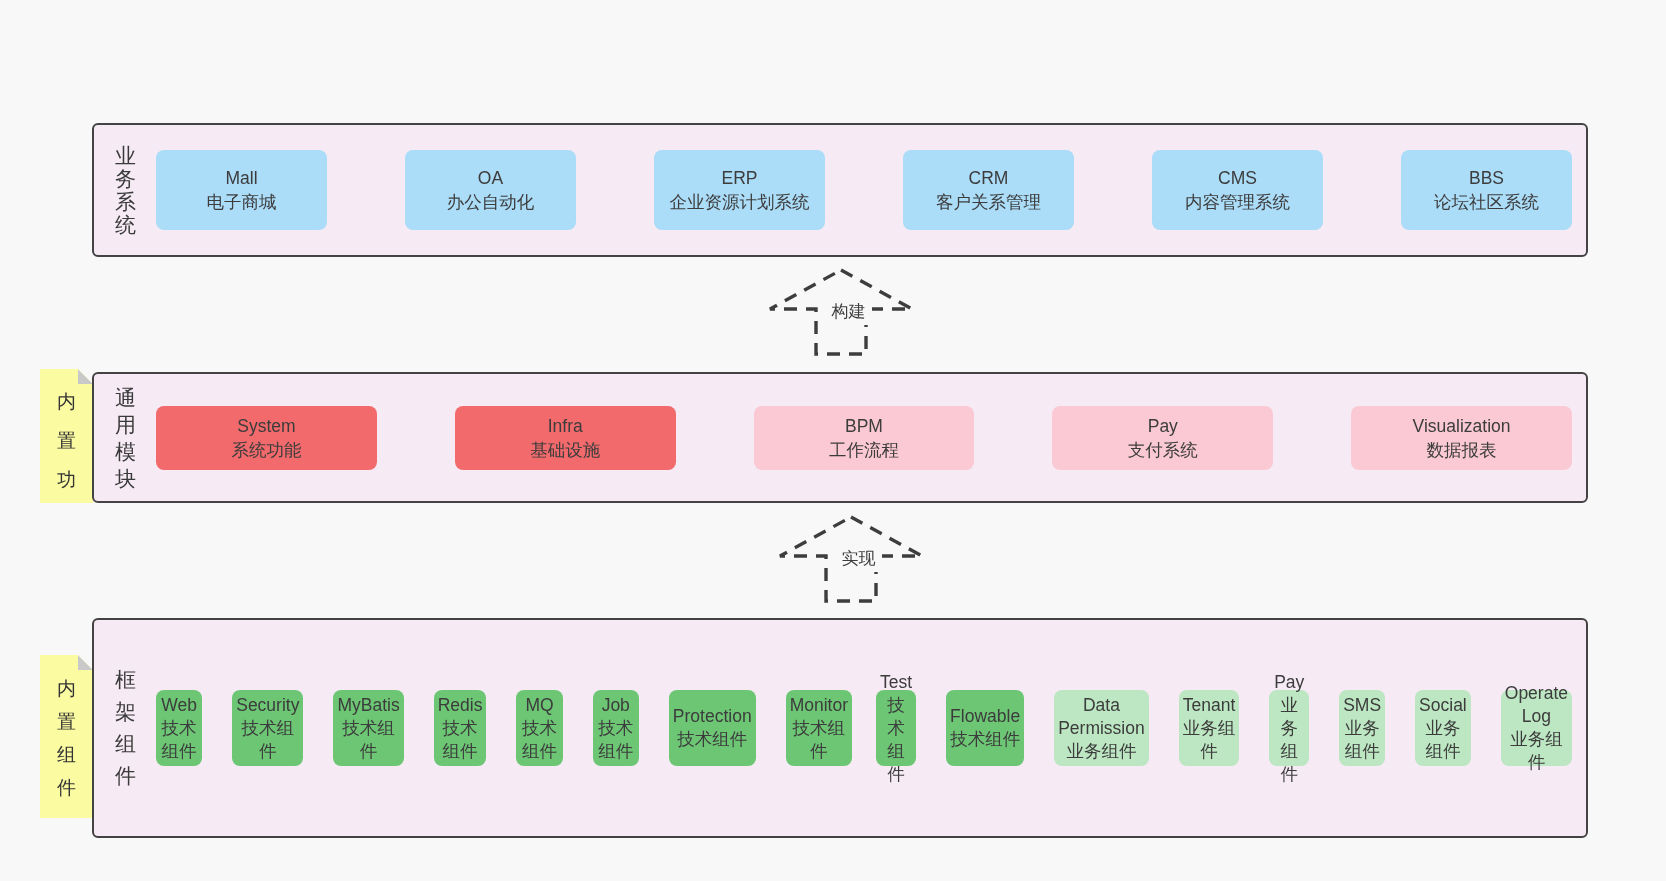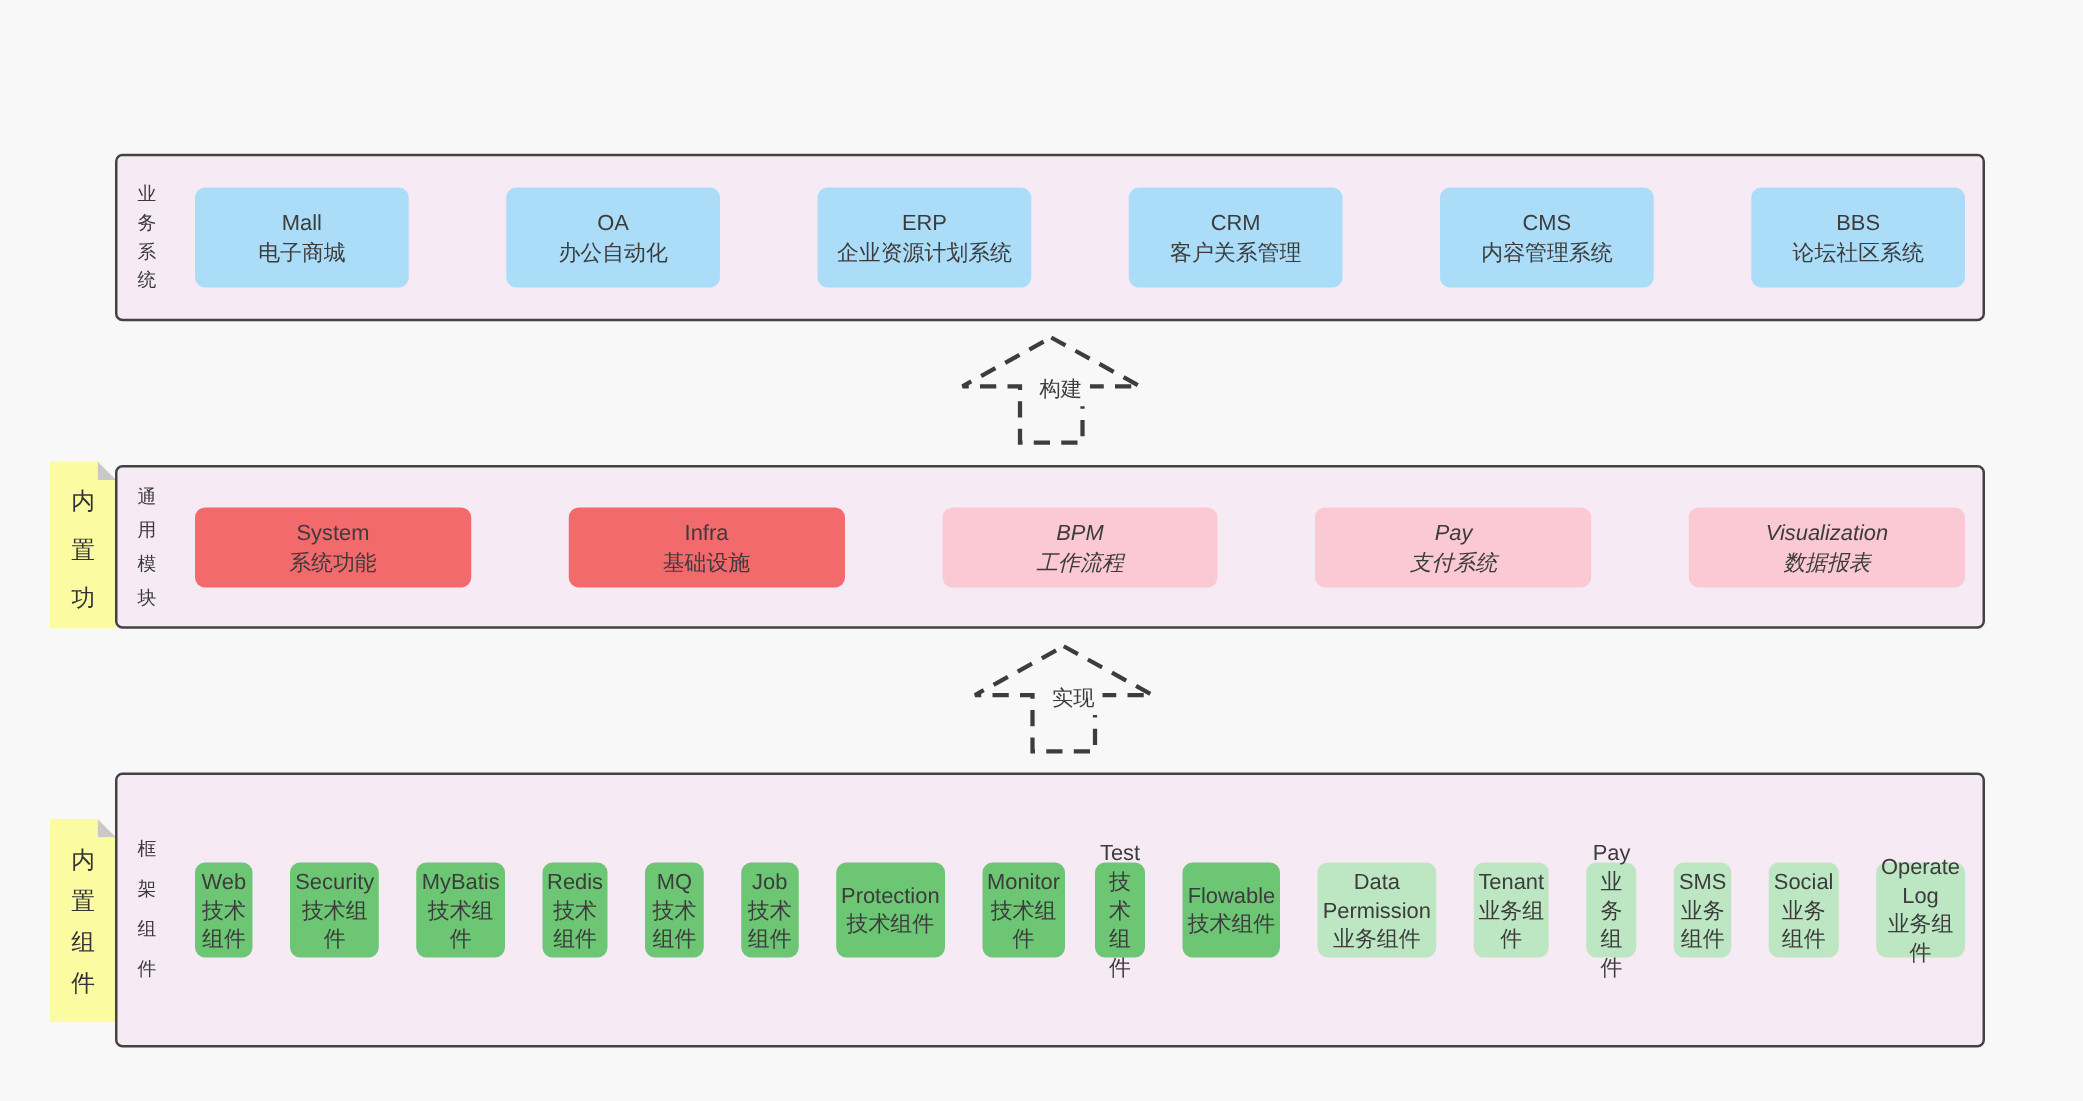--- a/index.html
+++ b/index.html
@@ -27,23 +27,23 @@
     align-items:center;
     padding:0 14px 0 10px;
   }
   .layer1 { top:123px; height:134px; }
   .layer2 { top:372px; height:131px; }
   .layer3 { top:618px; height:220px; }
 
   .vlabel {
     width:26px;
     margin:0 20px 0 6px;
-    font-size:15px;
+    font-size:21px;
     color:#3a3a3a;
-    text-align:left;
+    text-align:right;
     word-break:break-all;
     flex:0 0 auto;
   }
   .lh1 { line-height:23px; }
   .lh2 { line-height:27px; }
   .lh3 { line-height:32px; }
 
   .boxes { flex:1; display:flex; }
   .gap-wide   { gap:78px; }
   .gap-narrow { gap:30px; }
@@ -64,21 +64,21 @@
     padding:2px 4px;
     box-sizing:border-box;
   }
   .layer1 .box { height:80px; }
   .layer2 .box { height:64px; }
   .layer3 .box { height:76px; line-height:23px; }
   .layer3 .box-name { max-width:118px; }
 
   .blue       { background:#abdcf8; }
   .red        { background:#f26a6c; }
-  .pink       { background:#fac9d3;font-style:italic; }
+  .pink       { background:#fac9d3; }
   .green      { background:#6cc674; }
   .lightgreen { background:#bde7c3; }
 
   
   .sticky {
     position:absolute;
     left:40px; width:53px;
     background:#fbfba2;
     clip-path:polygon(0 0, calc(100% - 15px) 0, 100% 15px, 100% 100%, 0 100%);
     box-sizing:border-box;

